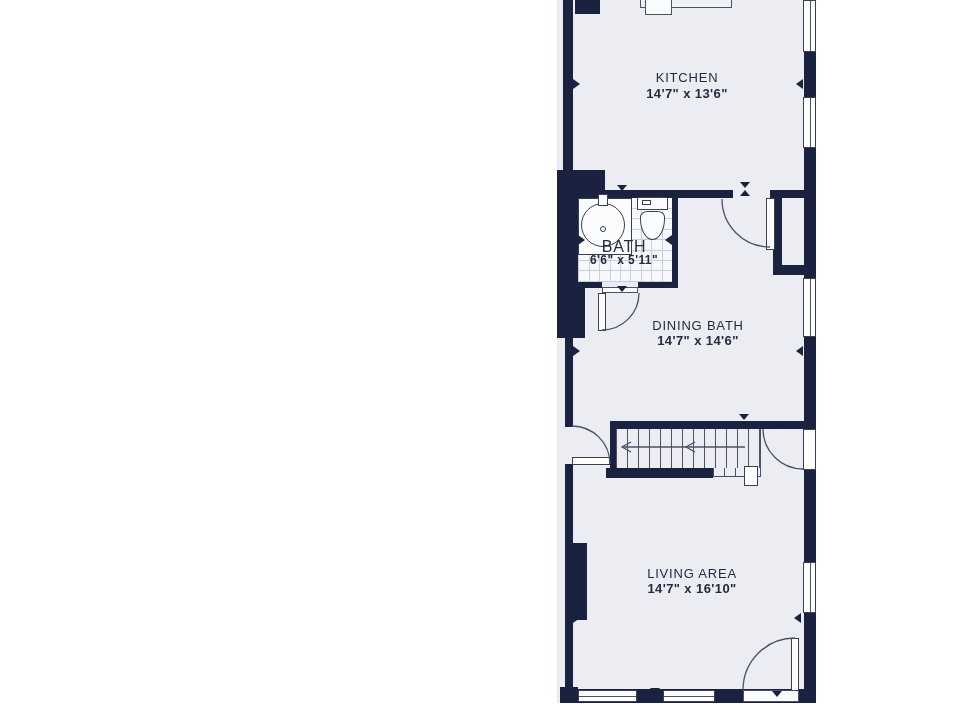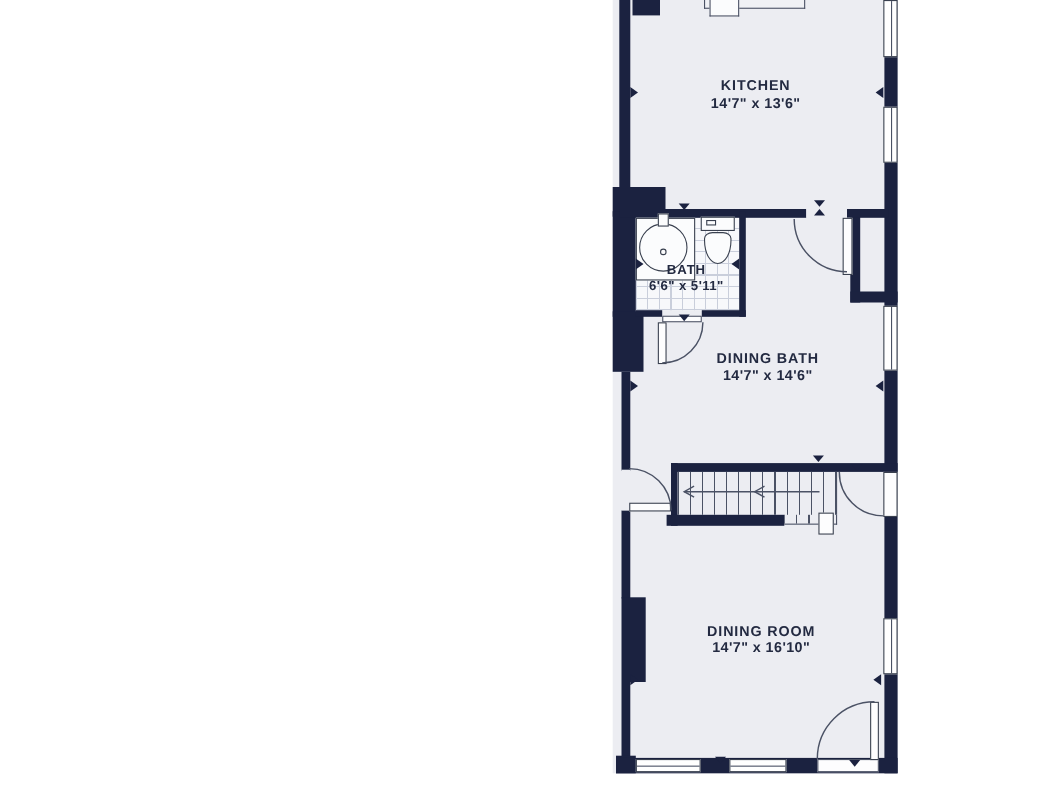--- a/index.html
+++ b/index.html
@@ -15,23 +15,23 @@
   .win-v::after{content:"";position:absolute;left:50%;top:0;bottom:0;width:1px;background:var(--line,#4b5265);}
   .win-h{background:#fff;border:1px solid var(--outline,#39404f);}
   .win-h::after{content:"";position:absolute;top:50%;left:0;right:0;height:1px;background:var(--line,#4b5265);}
   .leaf{background:#fdfdfe;border:1px solid var(--outline,#39404f);}
   .thresh{background:#fdfdfe;border:1px solid var(--line,#4b5265);}
   .treads{background-image:repeating-linear-gradient(90deg,var(--line,#4b5265) 0 1px,transparent 1px 11px);
           border-right:1px solid var(--line,#4b5265);}
   .fixture{background:#fbfcfd;border:1.5px solid var(--outline,#39404f);}
   .round{border-radius:50%;}
   .label,.dims{color:var(--text,#232a41);text-align:center;transform:translateX(-50%);white-space:nowrap;}
-  .label{font-size:13px;font-weight:700;letter-spacing:0.8px;}
+  .label{font-size:13px;font-weight:400;letter-spacing:0.8px;}
   .dims{font-size:13px;font-weight:600;letter-spacing:0.4px;}
-  .label.sm{font-size:12px;text-align:center;}
+  .label.sm{font-size:16px;text-align:center;}
   .dims.sm{font-size:12px;}
   .tri-r{width:0;height:0;border-top:5px solid transparent;border-bottom:5px solid transparent;border-left:7px solid var(--wall,#1b2240);}
   .tri-l{width:0;height:0;border-top:5px solid transparent;border-bottom:5px solid transparent;border-right:7px solid var(--wall,#1b2240);}
   .tri-d{width:0;height:0;border-left:5px solid transparent;border-right:5px solid transparent;border-top:6px solid var(--wall,#1b2240);}
   .tri-u{width:0;height:0;border-left:5px solid transparent;border-right:5px solid transparent;border-bottom:6px solid var(--wall,#1b2240);}
   svg{left:0;top:0;}
   svg path, svg polyline{fill:none;stroke:var(--line,#4b5265);stroke-width:1.3;}
 </style>
 </head>
 <body>
@@ -132,16 +132,16 @@
 
   <div class="label" style="left:687px;top:70px;">KITCHEN</div>
   <div class="dims" style="left:687px;top:86px;">14'7" x 13'6"</div>
 
   <div class="label sm" style="left:624px;top:238px;">BATH</div>
   <div class="dims sm" style="left:624px;top:253px;">6'6" x 5'11"</div>
 
   <div class="label" style="left:698px;top:318px;">DINING BATH</div>
   <div class="dims" style="left:698px;top:333px;">14'7" x 14'6"</div>
 
-  <div class="label" style="left:692px;top:566px;">DINING ROOM</div>
+  <div class="label" style="left:692px;top:566px;">LIVING AREA</div>
   <div class="dims" style="left:692px;top:581px;">14'7" x 16'10"</div>
 
 </div>
 
 </body></html>

